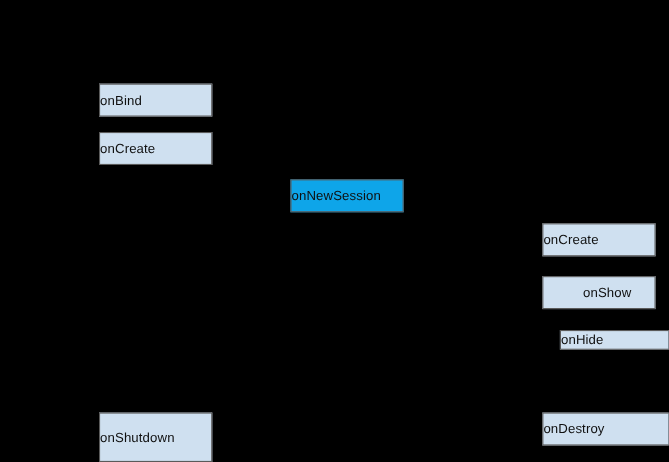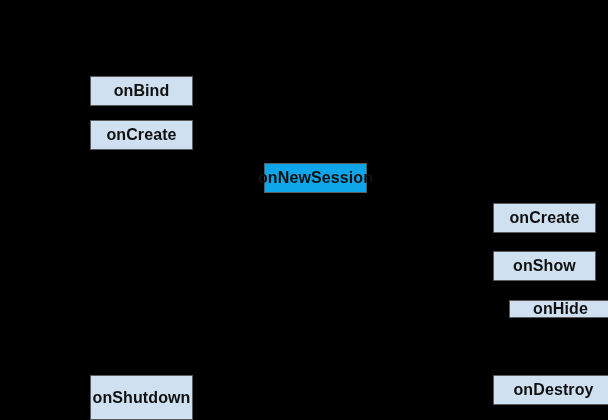--- a/index.html
+++ b/index.html
@@ -14,26 +14,26 @@
     height: 420px;
     background: #000000;
     overflow: hidden;
     font-family: "Liberation Sans", "DejaVu Sans", sans-serif;
   }
   .node {
     position: absolute;
     box-sizing: border-box;
     display: flex;
     align-items: center;
-    justify-content: center;
+    justify-content: flex-start;
     background: #cfe0f0;
     border: 1px solid #5a5a5a;
     color: #101010;
-    font-size: 16px;
-    font-weight: 700;
+    font-size: 12px;
+    font-weight: 400;
     line-height: 1;
     letter-spacing: 0.1px;
     white-space: nowrap;
     -webkit-font-smoothing: antialiased;
   }
   .node-label {
     pointer-events: none;
   }
   .edge-layer {
     position: absolute;
@@ -55,21 +55,21 @@
       </div>
       <div class="node" style="left: 90px; top: 120px; width: 103px; height: 30px; background: rgb(207, 224, 240); border-color: rgb(90, 90, 90); color: rgb(16, 16, 16);">
         <span class="node-label">onCreate</span>
       </div>
       <div class="node" style="left: 264px; top: 163px; width: 103px; height: 30px; background: #0ea5e9; border-color: rgb(90, 90, 90); color: rgb(16, 16, 16);">
         <span class="node-label">onNewSession</span>
       </div>
       <div class="node" style="left: 493px; top: 203px; width: 103px; height: 30px; background: rgb(207, 224, 240); border-color: rgb(90, 90, 90); color: rgb(16, 16, 16);">
         <span class="node-label">onCreate</span>
       </div>
-      <div class="node" style="left: 493px; top: 251px; width: 103px; height: 30px; background: rgb(207, 224, 240); border-color: rgb(90, 90, 90); color: rgb(16, 16, 16);">
+      <div class="node" style="left: 493px; top: 251px; width: 103px; height: 30px; background: rgb(207, 224, 240); border-color: rgb(90, 90, 90); color: rgb(16, 16, 16); padding-left: 36px;">
         <span class="node-label">onShow</span>
       </div>
       <div class="node" style="left: 493px; top: 300px; width: 103px; height: 18px; background: rgb(207, 224, 240); border-color: rgb(90, 90, 90); color: rgb(16, 16, 16); margin-left: 16px;">
         <span class="node-label">onHide</span>
       </div>
       <div class="node" style="left: 90px; top: 375px; width: 103px; height: 45px; background: rgb(207, 224, 240); border-color: rgb(90, 90, 90); color: rgb(16, 16, 16);">
         <span class="node-label">onShutdown</span>
       </div>
       <div class="node" style="left: 493px; top: 375px; width: 121px; height: 30px; background: rgb(207, 224, 240); border-color: rgb(90, 90, 90); color: rgb(16, 16, 16);">
         <span class="node-label">onDestroy</span>

